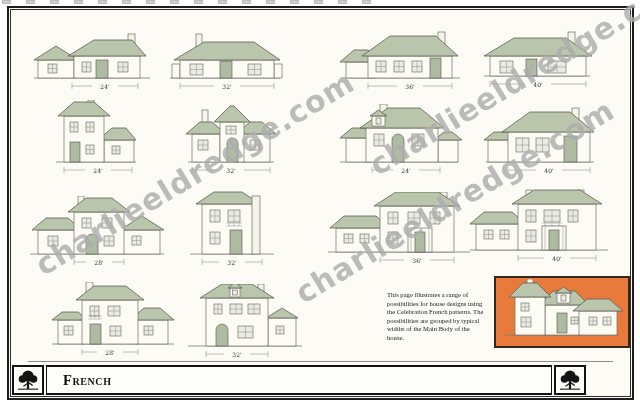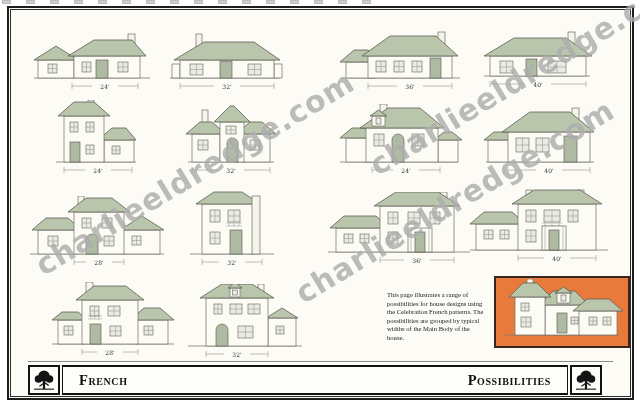--- a/index.html
+++ b/index.html
@@ -35,21 +35,21 @@
   .wm-c{left:372px;top:150px}
   
   .desc{position:absolute;left:387px;top:291px;width:99px;z-index:4;
         font:6.6px/1.3 "Liberation Serif",serif;color:#1c1c1c}
   
   .highlight-box{position:absolute;left:494px;top:276px;width:136px;height:72px;z-index:4;
                  background:#e87a3c;border:2px solid #38261a;box-sizing:border-box}
   .highlight-box svg{position:absolute;left:3px;top:1px}
   
   .footer-rule{position:absolute;left:28px;top:361px;width:585px;height:1px;background:#8a8a84;z-index:6}
-  footer{position:absolute;left:28px;top:365px;width:574px;height:30px;display:flex;z-index:7}
+  footer{position:absolute;left:12px;top:365px;width:574px;height:30px;display:flex;z-index:7}
   .tree-box{width:32px;border:2px solid #121212;background:#fdfdf9;display:flex;align-items:center;
             justify-content:center;box-sizing:border-box}
   .band{flex:1;margin:0 2px;position:relative;border-top:2px solid #121212;border-bottom:2px solid #121212;
         border-left:1px solid #121212;border-right:1px solid #121212;background:#fdfdf9;
         box-sizing:border-box;display:flex;align-items:center;justify-content:space-between;padding:0 16px}
   .ft{font-variant:small-caps;font-weight:bold;font-size:14.5px;letter-spacing:.6px;color:#101010}
   .fp{position:absolute;left:0;right:0;text-align:center;font-size:8px;font-weight:bold;color:#101010}
 </style>
 </head>
 <body>
@@ -442,21 +442,20 @@
             <circle cx="17.5" cy="10" r="3.8"></circle>
           <rect x="10.9" y="11" width="2.2" height="9"></rect>
           <path d="M11 14 L7 17 L7.8 17.8 L11.6 15.2 Z"></path>
             <path d="M13 13 L17 16 L16.4 16.9 L12.6 14.4 Z"></path>
           <rect x="2" y="19.6" width="20" height="1.1"></rect>
         </g>
       </svg>
     </div>
     <div class="band">
       <span class="ft">French</span>
-      <span class="ft">Possibilities</span>
     </div>
     <div class="tree-box">
       <svg width="24" height="22" viewBox="0 0 24 22">
         <g fill="#141414">
           <circle cx="12" cy="7" r="5.6"></circle>
             <circle cx="6.5" cy="10" r="3.8"></circle>
             <circle cx="17.5" cy="10" r="3.8"></circle>
           <rect x="10.9" y="11" width="2.2" height="9"></rect>
           <path d="M11 14 L7 17 L7.8 17.8 L11.6 15.2 Z"></path>
             <path d="M13 13 L17 16 L16.4 16.9 L12.6 14.4 Z"></path>

